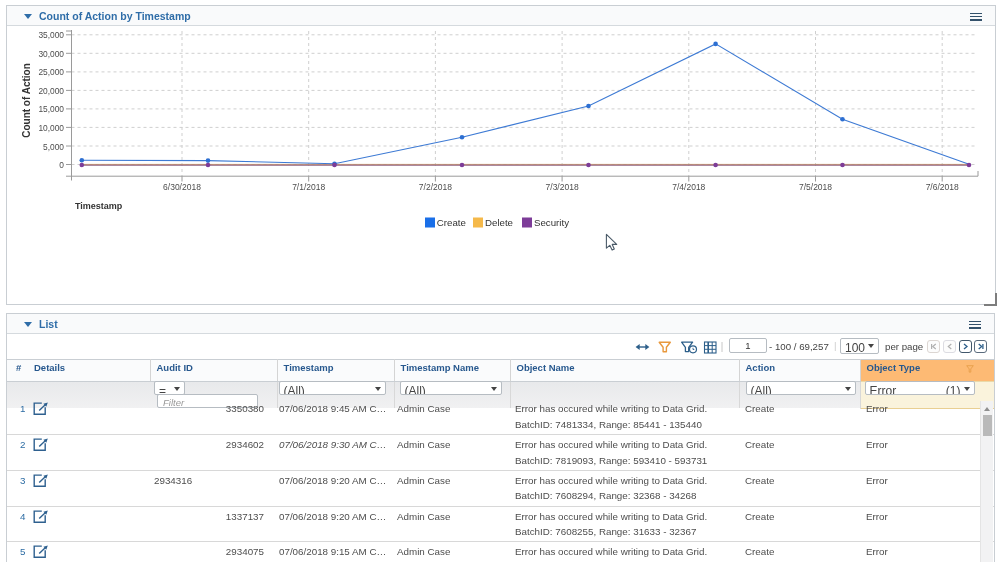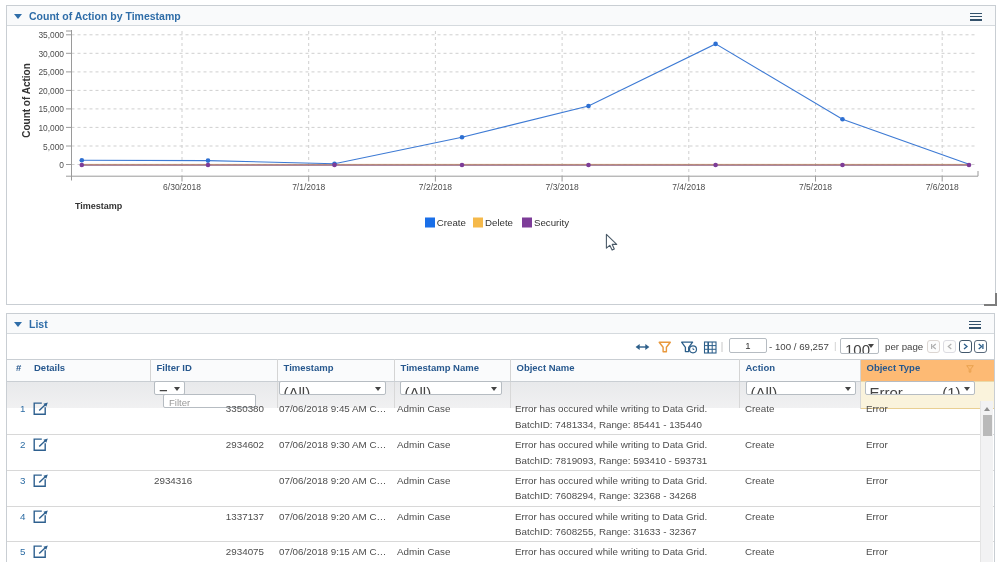--- a/index.html
+++ b/index.html
@@ -1,19 +1,19 @@
 <!DOCTYPE html>
 <html><head>
 <meta charset="utf-8">
 <style>
   * { margin:0; padding:0; box-sizing:border-box; }
   html,body { width:1000px; height:562px; background:#fff; font-family:"Liberation Sans", sans-serif; overflow:hidden; }
   .panel { position:absolute; background:#fff; border:1px solid #c9ced3; }
   .phead { position:absolute; left:0; right:0; top:0; height:20px; background:#f9fafb; border-bottom:1px solid #d5dade; }
-  .ptitle { position:absolute; left:7px; top:3.5px; font-size:10.5px; font-weight:bold; color:#2f6da8; }
+  .ptitle { position:absolute; left:17px; top:3.5px; font-size:10.5px; font-weight:bold; color:#2f6da8; }
   .tri { display:inline-block; width:0; height:0; border-left:4px solid transparent; border-right:4px solid transparent; border-top:5px solid #2f6da8; margin-right:7px; vertical-align:1px; }
   .burger { position:absolute; right:13px; top:7px; width:12px; height:9px; }
   .burger div { height:1.4px; background:#33516b; margin-bottom:1.7px; }
   #chartpanel { left:6px; top:5px; width:990px; height:300px; }
   #listpanel { left:6px; top:313px; width:989px; height:260px; }
   
   #toolbar { position:absolute; left:0; right:0; top:21px; height:24px; background:#fff; }
   .tb { position:absolute; font-size:9.7px; color:#444; }
   .inputbox { position:absolute; border:1px solid #b6bcc2; border-radius:2px; background:#fff; font-size:9.5px; color:#333; }
   
@@ -22,21 +22,21 @@
   tr.hdr { height:22px; }
   tr.hdr th { border-top:1px solid #c9ced3; border-bottom:1px solid #c9ced3; border-right:1px solid #d4d4d4; font-size:9.5px; color:#27588e; text-align:left; padding:2px 0 0 6px; font-weight:bold; background:#fafbfc; vertical-align:top; }
   tr.hdr th.nb { border-right:none; }
   tr.flt { height:18px; background:linear-gradient(#e8e9eb,#f1f1f2); }
   tr.flt td { border-right:1px solid #d8d8d8; vertical-align:top; padding:0 0 0 2px; }
   tr.flt .sel, tr.flt .inputbox { margin-top:-1px; }
   tr.flt td.nb { border-right:none; }
   tr.row { height:35.7px; }
   tr.row td { border-bottom:1px solid #d8d8d8; vertical-align:top; padding:2px 0 0 4px; line-height:15.5px; }
   .num { color:#2e6da4; }
-  .sel { display:inline-block; position:relative; vertical-align:top; height:14px; border:1px solid #b6bcc2; border-radius:2px; background:#fff; font-size:15px; color:#444; padding:1.5px 14px 0 4px; overflow:hidden; white-space:nowrap; }
+  .sel { display:inline-block; position:relative; vertical-align:top; height:14px; border:1px solid #b6bcc2; border-radius:2px; background:#fff; font-size:12px; color:#444; padding:1.5px 14px 0 4px; overflow:hidden; white-space:nowrap; }
   .sel:after { content:""; position:absolute; right:4px; top:5px; width:0; height:0; border-left:3.5px solid transparent; border-right:3.5px solid transparent; border-top:4.5px solid #444; }
 </style>
 </head>
 <body>
 
 <div class="panel" id="chartpanel">
   <div class="phead">
     <div class="ptitle"><span class="tri"></span>Count of Action by Timestamp</div>
     <div class="burger">
         <div></div>
@@ -210,35 +210,35 @@
         <col class="c3">
         <col class="c4">
         <col class="c5">
         <col class="c6">
         <col class="c7">
       </colgroup>
     <tbody>
         <tr class="hdr">
       <th class="nb" style="padding-left:9px;">#</th>
       <th style="padding-left:1px;">Details</th>
-      <th>Filter ID</th>
+      <th>Audit ID</th>
       <th>Timestamp</th>
       <th>Timestamp Name</th>
       <th>Object Name</th>
       <th>Action</th>
       <th class="nb" style="background:#fdba74;position:relative;border-bottom-color:#ead9a8;">Object Type
         <svg width="8" height="8" viewBox="0 0 9 9" style="position:absolute;right:20px;top:5px;">
               <path d="M 0.8 0.8 L 8.2 0.8 L 5.4 4.4 L 5.4 8 L 3.6 8 L 3.6 4.4 Z" fill="none" stroke="#e8a04c" stroke-width="1.1" stroke-linejoin="round"></path>
             </svg>
       </th>
     </tr>
     <tr class="flt">
       <td class="nb"></td>
       <td class="nb"></td>
-      <td style="padding-left:4px;"><span class="sel" style="width:31px;">=</span><span class="inputbox" style="position:static;display:inline-block;width:93px;height:14px;padding:1.5px 0 0 5px;color:#999;vertical-align:top;margin-left:9px;">Filter</span></td>
+      <td style="padding-left:4px;"><span class="sel" style="width:31px;">=</span><span class="inputbox" style="position:static;display:inline-block;width:101px;height:14px;padding:1.5px 0 0 5px;color:#999;vertical-align:top;margin-left:3px;font-style:italic;">Filter</span></td>
       <td><span class="sel" style="width:107px;margin-left:-1px;">(All)</span></td>
       <td><span class="sel" style="width:102px;margin-left:3px;">(All)</span></td>
       <td></td>
       <td><span class="sel" style="width:110px;margin-left:4px;">(All)</span></td>
       <td class="nb" style="background:#faf3dc;border-bottom:1px solid #e9cf92;"><span class="sel" style="width:110px;margin-left:2px;">Error<span style="position:absolute;right:13px;top:1.5px;">(1)</span></span></td>
     </tr>
   </tbody>
     </table>
 
   <table class="grid" style="top:85px;" id="rows">
@@ -272,21 +272,21 @@
 <tr class="row">
           <td style="padding-left:13px;" class="num">2</td>
           <td style="padding-left:0;padding-top:3px;"><svg width="16" height="13" viewBox="0 0 16 13">
               <g fill="none" stroke="#2e608f" stroke-width="1.4">
                 <path d="M 8.8 1.1 L 1.2 1.1 L 1.2 12.2 L 12.2 12.2 L 12.2 5.2"></path>
                 <path d="M 6.2 8.4 L 12.8 2.2"></path>
               </g>
               <path d="M 14.8 0.4 L 10.4 1.7 L 13.3 4.8 Z" fill="#2e608f"></path>
             </svg></td>
           <td style="text-align:right;padding-right:13px;">2934602</td>
-          <td style="padding-left:2px;">07/06/2018 9:30 AM C…</td>
+          <td style="padding-left:2px;font-style:italic;">07/06/2018 9:30 AM C…</td>
           <td style="padding-left:3px;">Admin Case</td>
           <td style="padding-left:5px;">Error has occured while writing to Data Grid.<br>BatchID: 7819093, Range: 593410 - 593731</td>
           <td style="padding-left:6px;">Create</td>
           <td style="padding-left:6px;">Error</td>
         </tr>
 <tr class="row">
           <td style="padding-left:13px;" class="num">3</td>
           <td style="padding-left:0;padding-top:3px;"><svg width="16" height="13" viewBox="0 0 16 13">
               <g fill="none" stroke="#2e608f" stroke-width="1.4">
                 <path d="M 8.8 1.1 L 1.2 1.1 L 1.2 12.2 L 12.2 12.2 L 12.2 5.2"></path>

